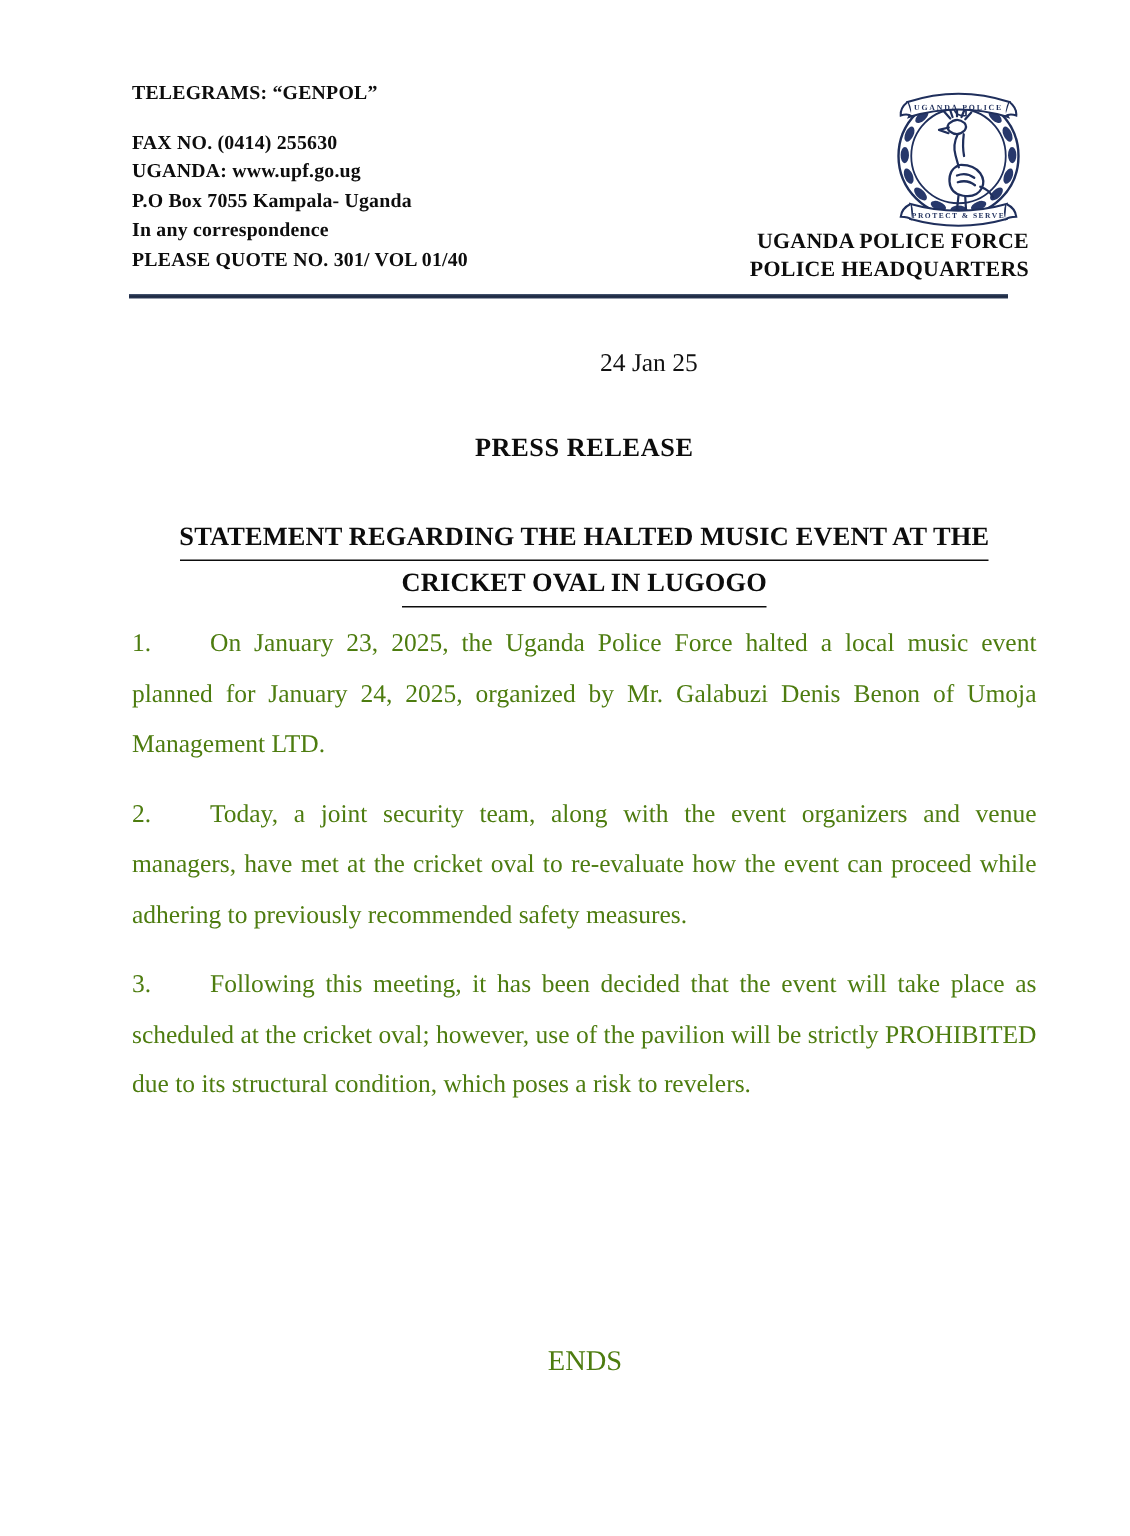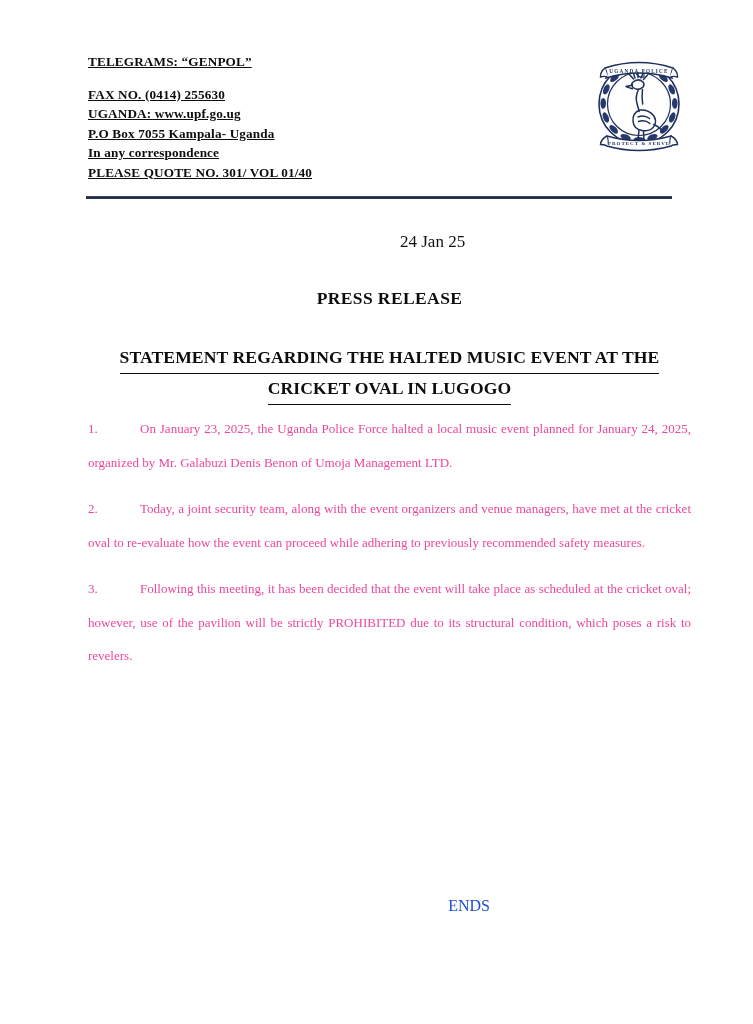--- a/index.html
+++ b/index.html
@@ -29,21 +29,20 @@
     top: 52px;
     width: 420px;
   }
   .lh-line {
     font-weight: bold;
     font-size: 13.2px;
     line-height: 19.5px;
     letter-spacing: 0.15px;
     white-space: nowrap;
     color: #0d0d0d;
-    text-decoration: underline;
   }
   .lh-first {
     margin-bottom: 13px;
   }
 
   
   .crest-wrap {
     position: absolute;
     left: 583px;
     top: 48px;
@@ -124,42 +123,42 @@
   }
 
   
   .body-copy {
     position: absolute;
     left: 88px;
     top: 412px;
     width: 603px;
   }
   .para {
-    font-size: 13px;
+    font-size: 17px;
     line-height: 33.5px;
     text-align: justify;
     text-justify: inter-word;
     margin: 0 0 13px 0;
-    color: #ec4899;
+    color: #4d7c0f;
     hyphens: none;
   }
   .para .num {
     display: inline-block;
     min-width: 52px;
   }
 
   
   .ends {
     position: absolute;
     left: 290px;
     top: 897px;
     width: 200px;
-    text-align: right;
-    font-size: 16px;
-    color: #1d4ed8;
+    text-align: center;
+    font-size: 19px;
+    color: #4d7c0f;
   }
 </style>
 </head>
 <body>
 
 <div class="page">
 
   <div class="letterhead">
     <div class="lh-line lh-first">TELEGRAMS: “GENPOL”</div>
     <div class="lh-line">FAX NO. (0414) 255630</div>
@@ -235,20 +234,24 @@
 
       <g fill="#ffffff" stroke="#1f2f5c" stroke-width="1.4">
         <path d="M24 88 q32 9 64 0 q-2 6 0 10 q-32 9 -64 0 q2 -4 0 -10 z"></path>
         <path d="M24 88 q-6 3 -6.5 8.5 q5 0 7.5 2"></path>
         <path d="M88 88 q6 3 6.5 8.5 q-5 0 -7.5 2"></path>
       </g>
       <text x="56" y="97" text-anchor="middle" font-family="'Liberation Serif', serif" font-size="5" font-weight="bold" fill="#1f2f5c" letter-spacing="1">PROTECT  &amp;  SERVE</text>
     </svg>
   </div>
 
+  <div class="org-block">
+    <div class="org-line">UGANDA POLICE FORCE</div>
+    <div class="org-line">POLICE HEADQUARTERS</div>
+  </div>
 
   <div class="divider"></div>
 
   <div class="doc-date">24 Jan 25</div>
 
   <div class="press-release">PRESS RELEASE</div>
 
   <div class="statement-title">
     <span class="tl">STATEMENT REGARDING THE HALTED MUSIC EVENT AT THE</span><br>
     <span class="tl">CRICKET OVAL IN LUGOGO</span>

